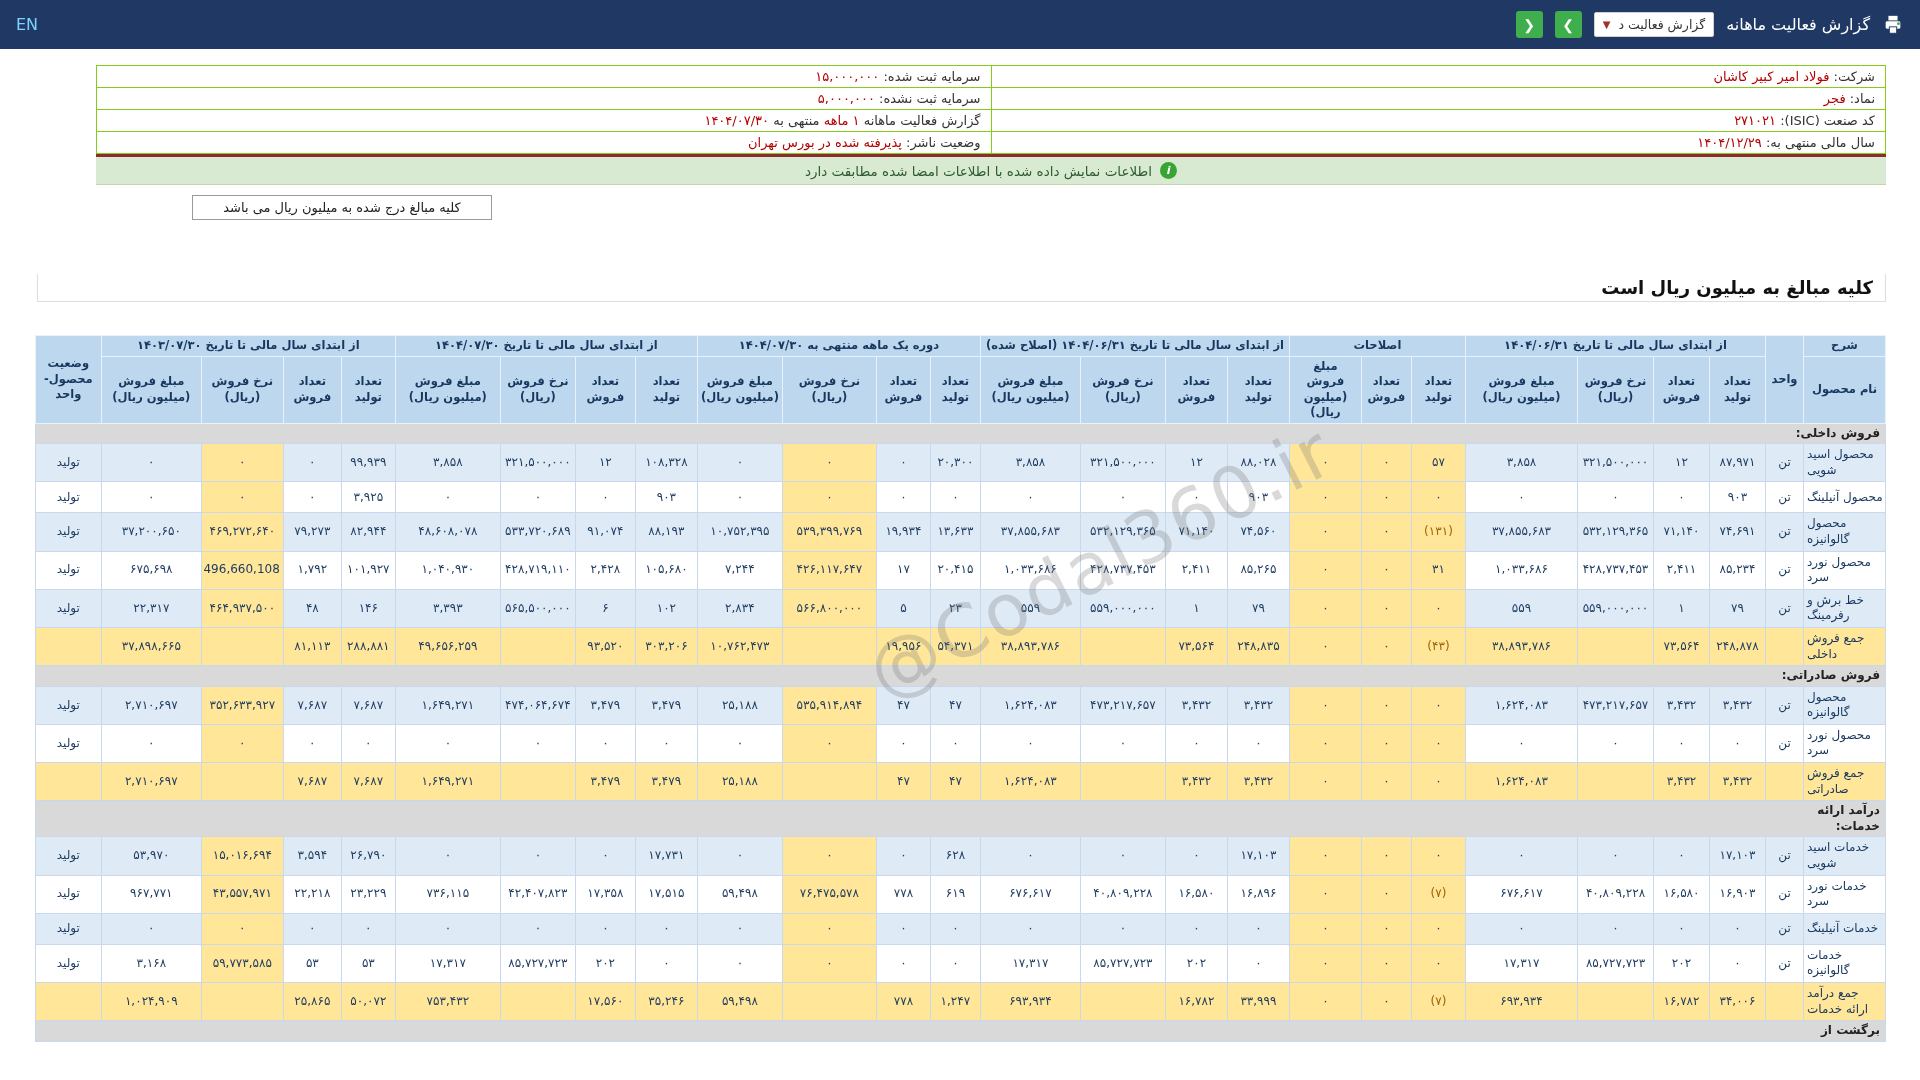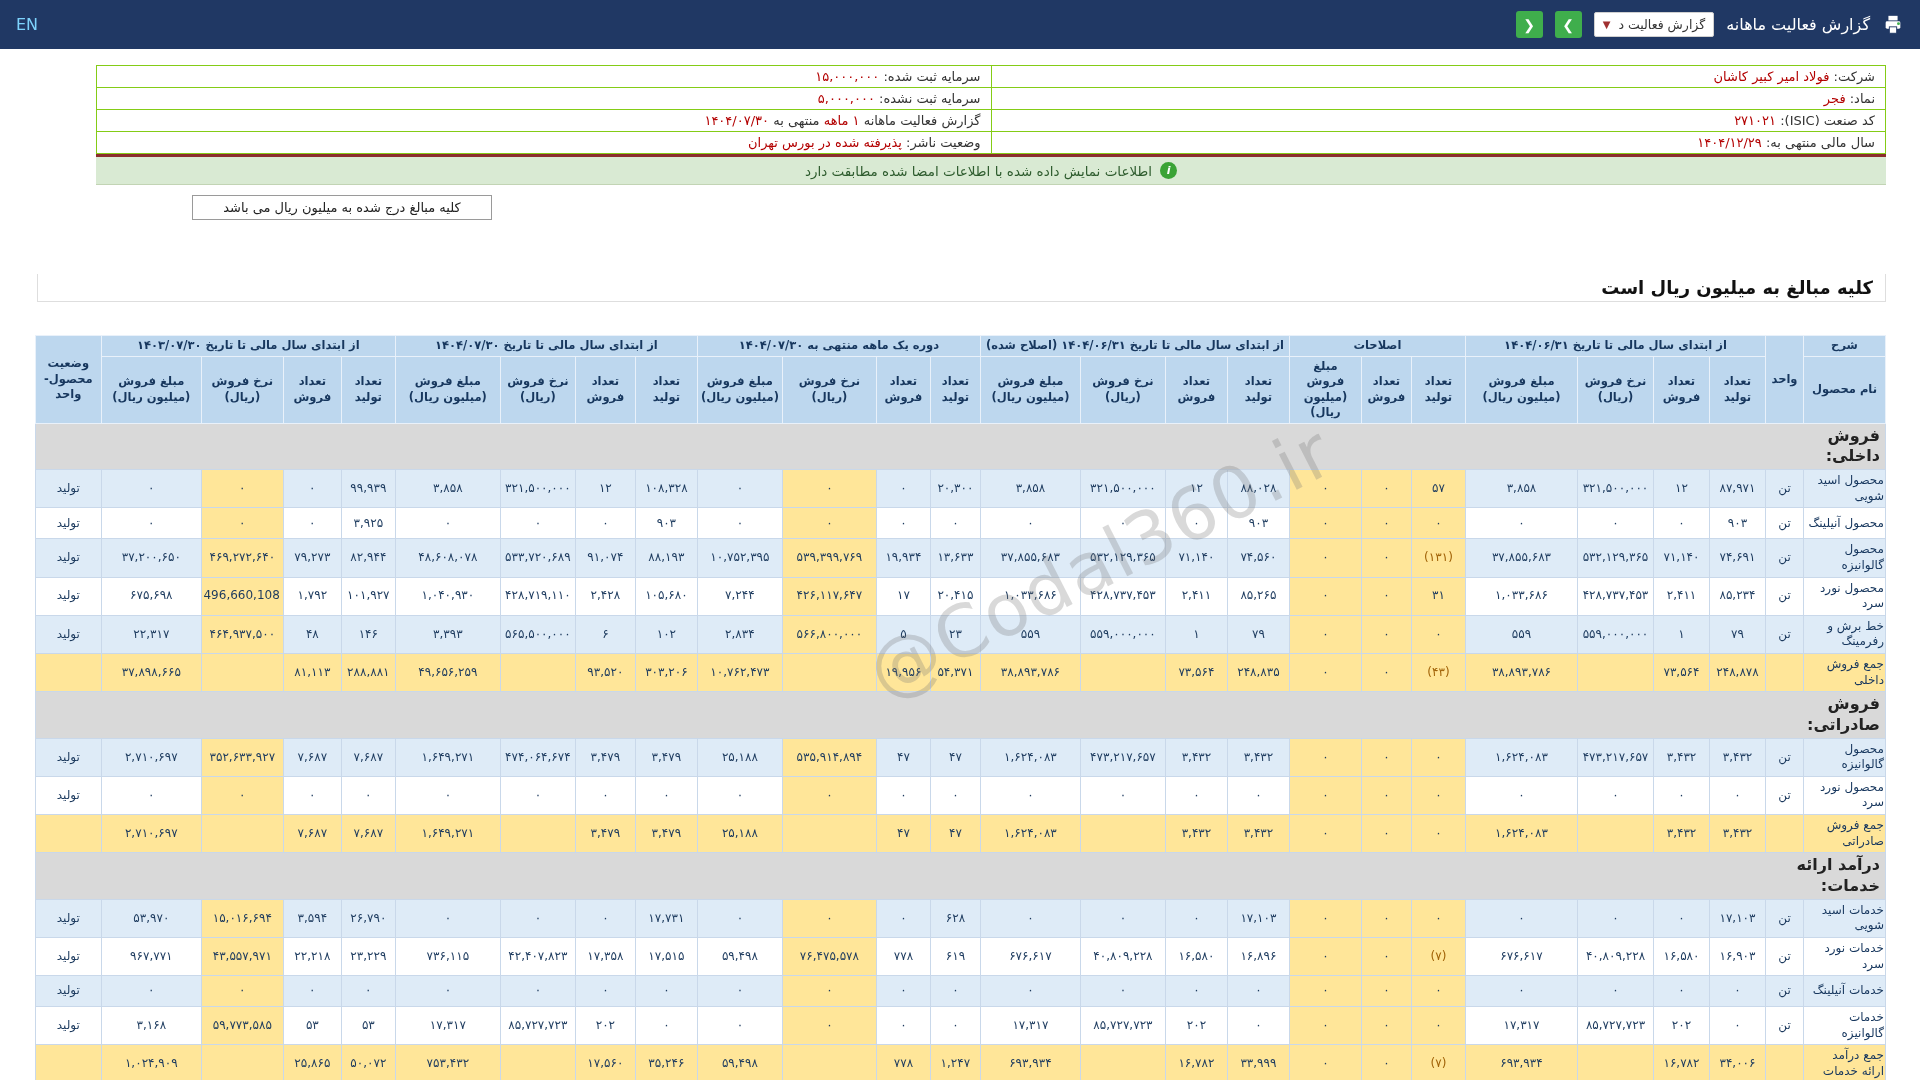--- a/index.html
+++ b/index.html
@@ -68,27 +68,27 @@
   .data th {
     background:#bdd7ee; color:#17375e; font-weight:bold;
     border:1px solid #e9f1fa; padding:2px 3px; font-size:11.5px;
     line-height:1.35; text-align:center; vertical-align:middle;
   }
   .data td {
     border:1px solid #c9d8ea; padding:3px 3px; height:31px;
     text-align:center; vertical-align:middle; font-size:12px; color:#1c3a5e;
     overflow:hidden; line-height:1.3;
   }
-  .data td.name { text-align:right; padding-right:1px; color:#17375e; }
+  .data td.name { text-align:left; padding-right:1px; color:#17375e; }
   .r-blue  td { background:#deebf7; }
   .r-white td { background:#ffffff; }
   .r-sum   td { background:#ffe699; }
   .r-section td {
     background:#d9d9d9; font-weight:bold; text-align:start; color:#222;
-    height:18px; padding:2px 5px; font-size:16px;
+    height:18px; padding:2px 5px; font-size:12px;
   }
   .section-label { max-width:110px; line-height:1.3; }
   .data td.c-yellow { background:#ffe699; }
   .data td.neg { color:#a16207; }
 
   .watermark {
     position:absolute; top:520px; left:44%; transform:rotate(-27deg);
     direction:ltr; font-size:72px; letter-spacing:2px;
     color:rgba(120,120,120,0.28); z-index:50; pointer-events:none; white-space:nowrap;
   }

